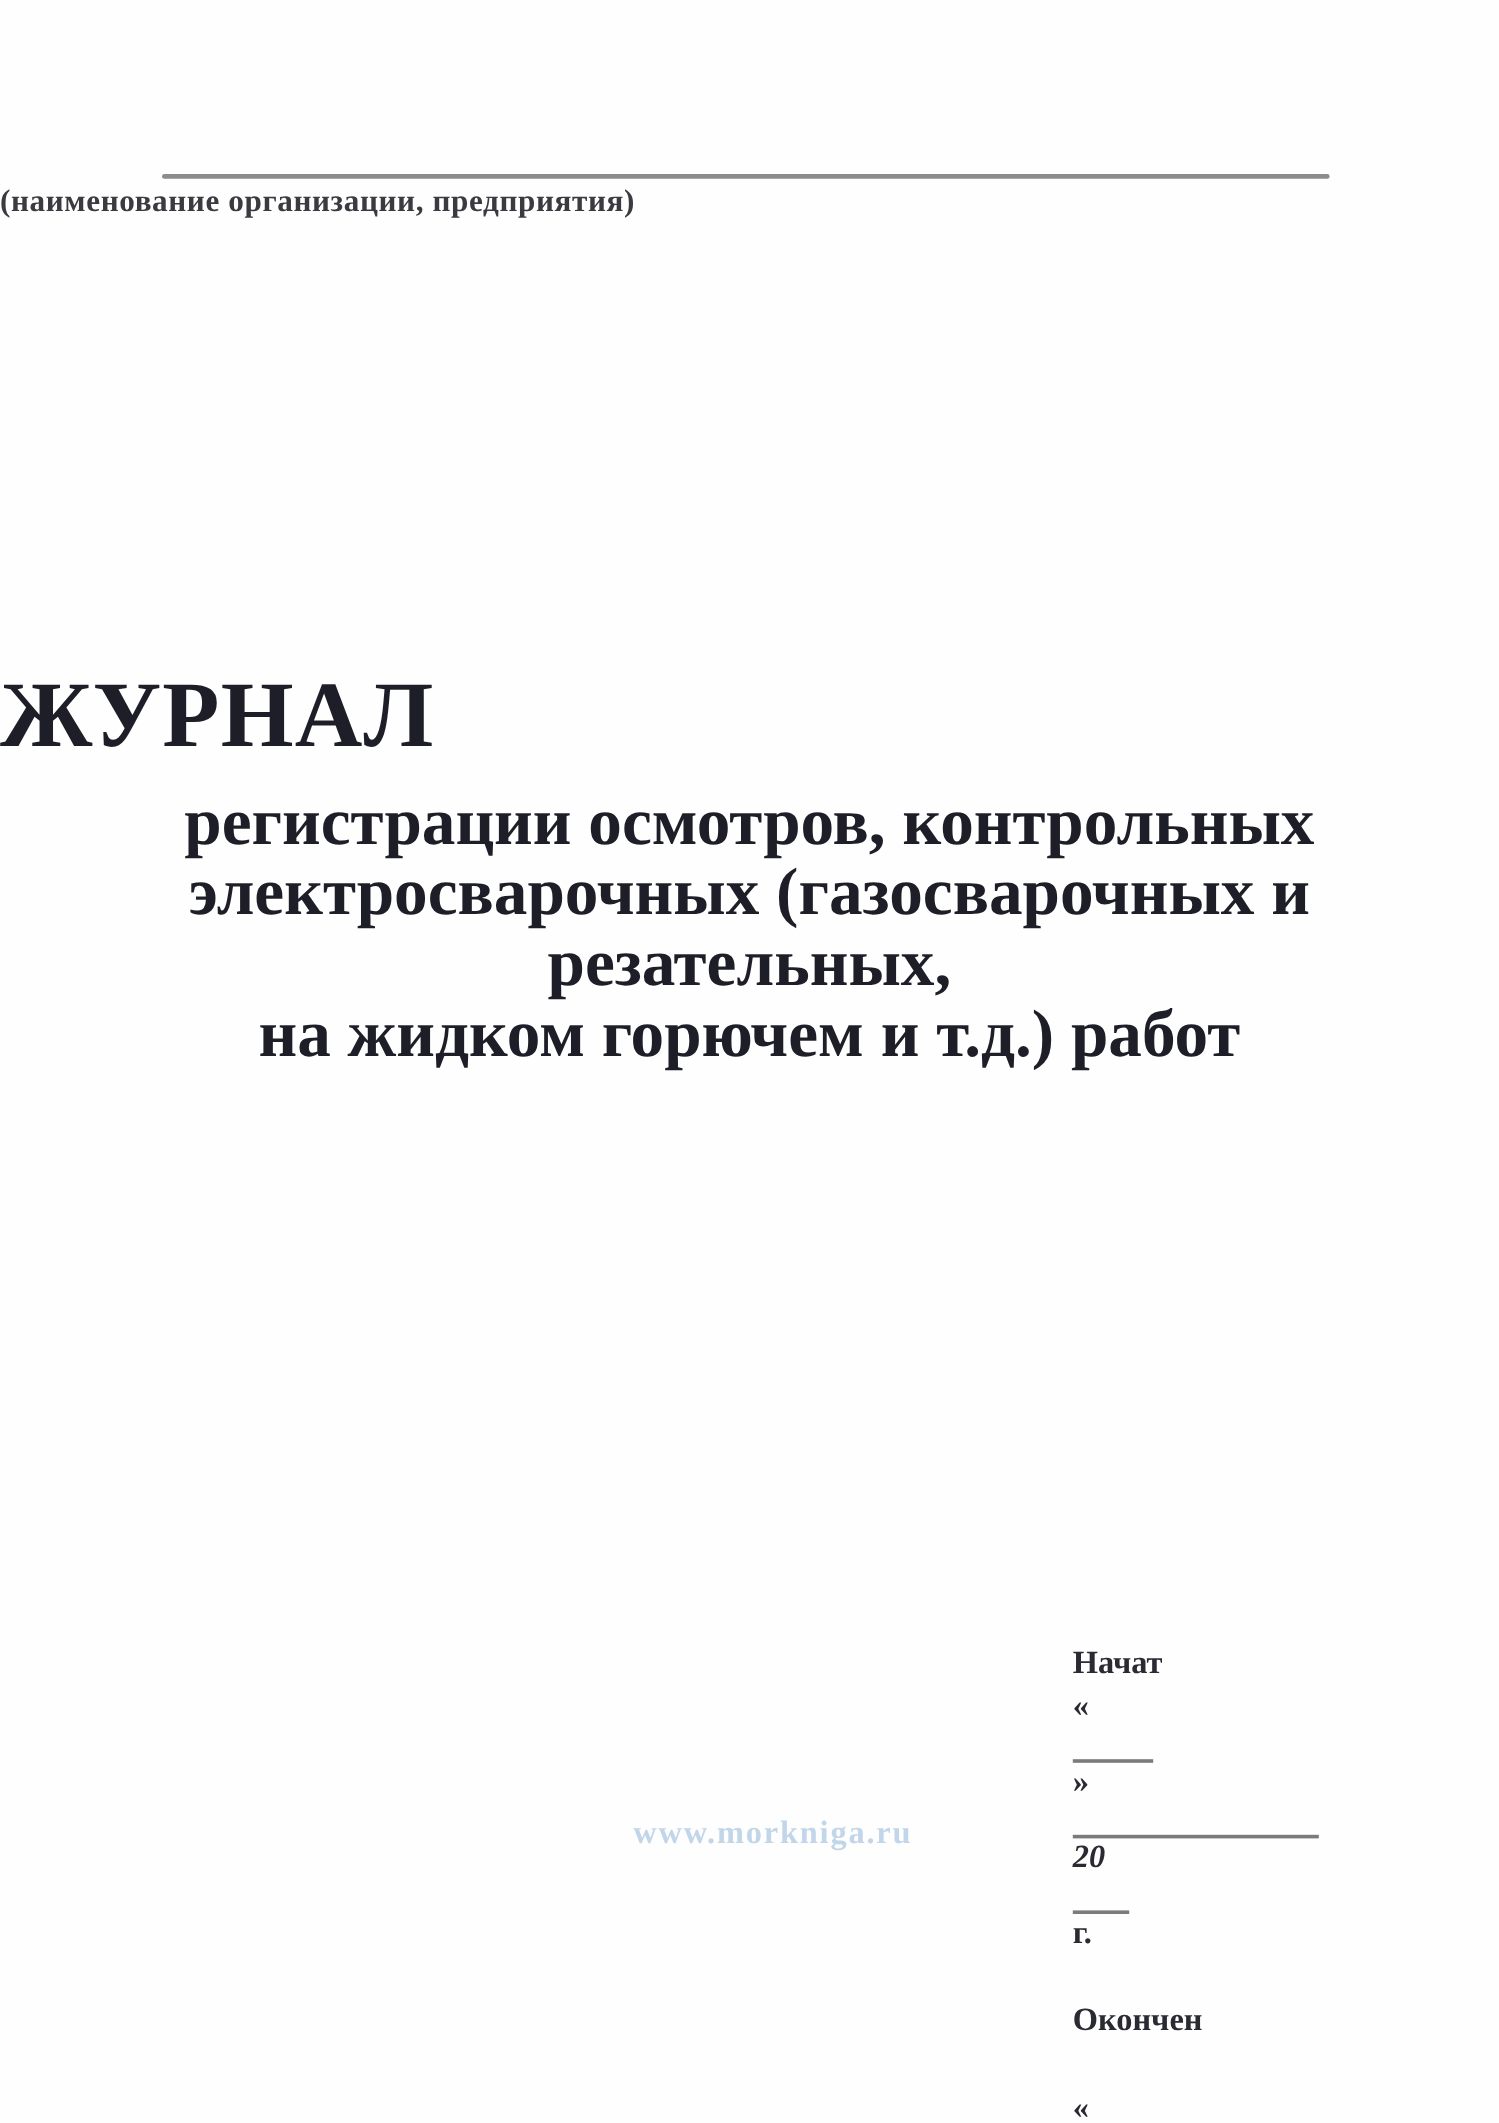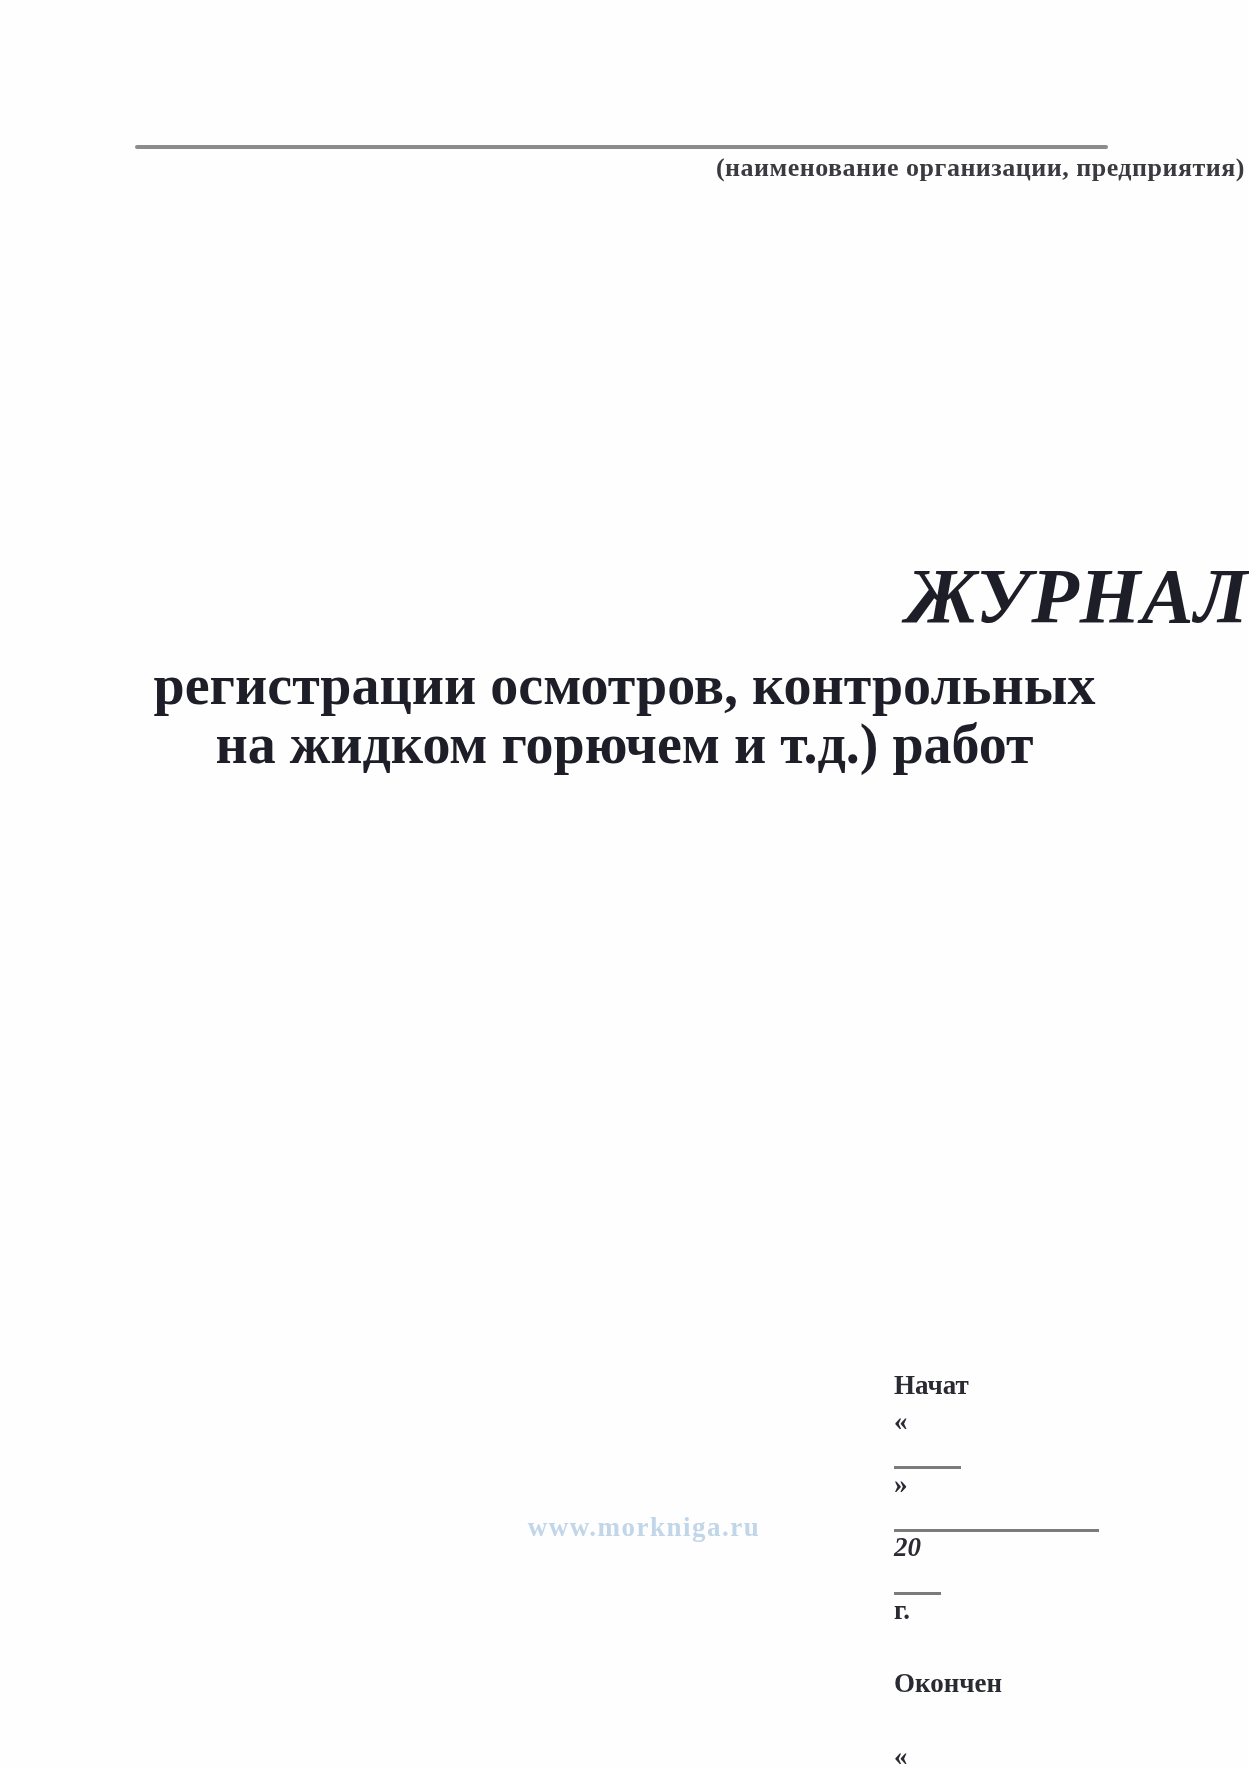--- a/index.html
+++ b/index.html
@@ -26,37 +26,36 @@
   .org-rule{
     position:absolute;
     left:135px;top:145px;
     width:973px;height:4px;
     background:var(--rule);
     border-radius:2px;
   }
   .org-caption{
     position:absolute;
     top:153px;left:0;right:4px;
-    text-align:right;
+    text-align:left;
     font-size:26px;
     font-weight:700;
     color:var(--caption_text);
     letter-spacing:0.5px;
   }
   
   .journal-title{
     position:absolute;
     top:550px;left:0;right:0;
-    text-align:right;
+    text-align:left;
     font-size:78px;
     line-height:92px;
     font-weight:700;
     letter-spacing:1px;
     color:var(--text);
-    font-style:italic;
   }
   .journal-subtitle{
     position:absolute;
     top:656px;left:0;right:0;
     text-align:center;
     font-size:56px;
     line-height:59px;
     font-weight:700;
     color:var(--text);
   }
@@ -111,20 +110,21 @@
 
 <div class="page">
 
   <div class="org-rule"></div>
   <div class="org-caption">(наименование организации, предприятия)</div>
 
   <h1 class="journal-title">ЖУРНАЛ</h1>
 
   <div class="journal-subtitle">
     <div class="subtitle-line">регистрации осмотров, контрольных</div>
+    <div class="subtitle-line">электросварочных (газосварочных и резательных,</div>
     <div class="subtitle-line">на жидком горючем и т.д.) работ</div>
   </div>
 
   <div class="dates">
 
     <div class="date-row">
       <span class="date-label">Начат</span>
       <span class="q">«</span>
       <span class="blank blank-day"></span>
       <span class="q">»</span>

